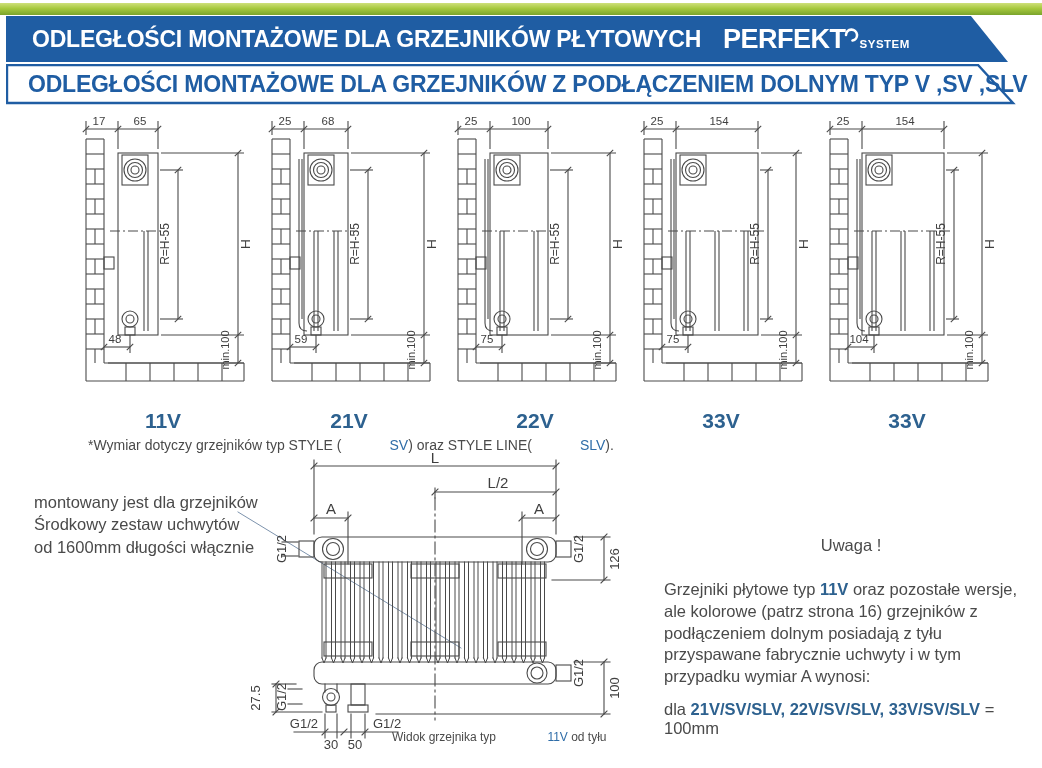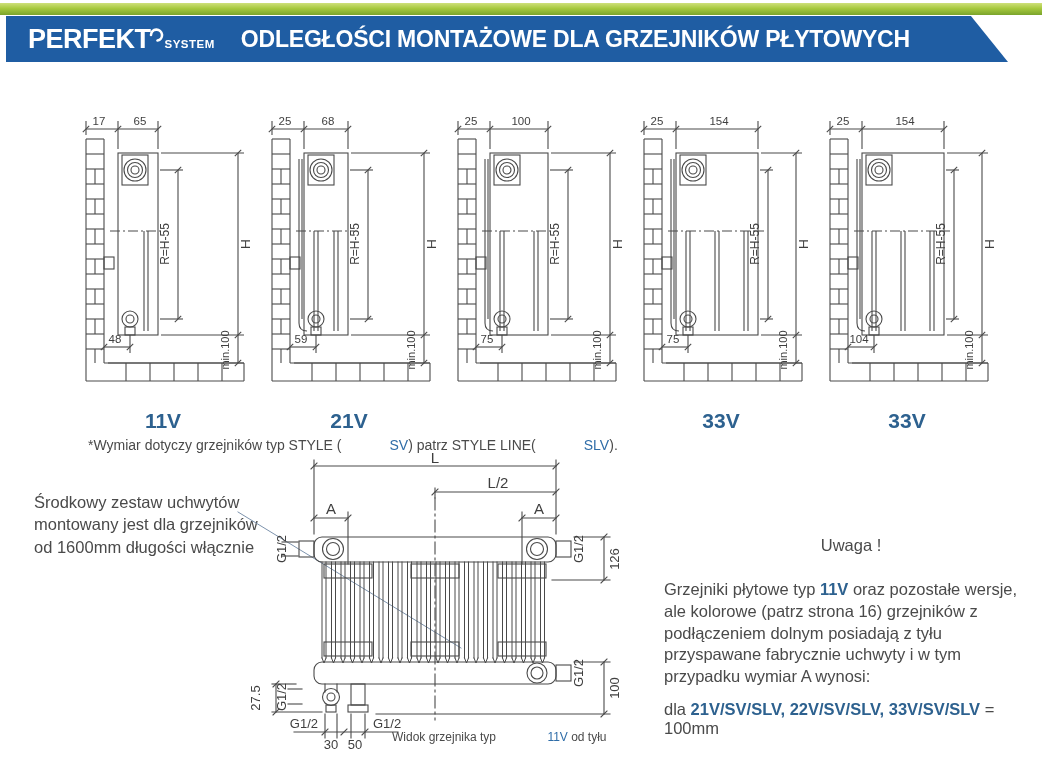--- a/index.html
+++ b/index.html
@@ -17,21 +17,21 @@
   #brand{display:flex;align-items:baseline;margin-left:22px;}
   #brand-name{font-size:27px;font-weight:800;letter-spacing:-0.5px;}
   #brand-arc{position:relative;top:-6px;margin-left:-2px;}
   #brand-suffix{font-size:11.5px;font-weight:bold;letter-spacing:0.5px;margin-left:1px;}
   
   #banner-white{top:64px;left:6px;width:1010px;height:41px;}
   #banner-white svg{position:absolute;top:0;left:0;}
   #subtitle{position:absolute;top:7px;left:22px;font-size:23px;font-weight:bold;color:#1f5da3;
     letter-spacing:-0.2px;white-space:nowrap;}
   
-  #diagram-row{top:113px;left:70px;width:930px;display:flex;justify-content:space-between;}
+  #diagram-row{top:113px;left:70px;width:930px;display:flex;justify-content:space-between;align-items:center;}
   .diagram-cell{width:186px;}
   .diagram-type{margin-top:0;text-align:center;font-size:21px;font-weight:bold;color:#2d618f;}
   
   #footnote{top:437px;left:88px;font-size:14px;color:#4a4a4a;}
   .blue-inline{color:#2f6da8;margin-left:48px;}
   
   #handles-note{top:491px;left:34px;font-size:16.5px;line-height:1.35;color:#4a4a4a;}
   
   #rear-view{top:452px;left:236px;}
   
@@ -45,32 +45,38 @@
   svg text{font-family:"Liberation Sans", sans-serif;}
 </style>
 </head>
 <body>
 
 <div id="page">
 
   <div id="green-strip" class="abs"></div>
 
   <div id="banner-blue" class="abs">
+    <div id="banner-title">ODLEGŁOŚCI  MONTAŻOWE  DLA GRZEJNIKÓW  PŁYTOWYCH</div>
     <div id="brand">
       <span id="brand-name">PERFEKT</span>
       <span id="brand-arc">
         <svg width="15" height="17" viewBox="0 0 15 17">
           <path d="M2 10 a5.5 5.5 0 1 1 6.5 5.5" stroke="#ffffff" stroke-width="2.6" fill="none" stroke-linecap="round"></path>
         </svg>
       </span>
       <span id="brand-suffix">SYSTEM</span>
     </div>
-    <div id="banner-title">ODLEGŁOŚCI  MONTAŻOWE  DLA GRZEJNIKÓW  PŁYTOWYCH</div>
   </div>
 
+  <div id="banner-white" class="abs">
+    <svg width="1010" height="41">
+      <polygon points="1,1 972,1 1007,39 1,39" fill="#ffffff" stroke="#1f5da3" stroke-width="2.4"></polygon>
+    </svg>
+    <div id="subtitle">ODLEGŁOŚCI MONTAŻOWE DLA GRZEJNIKÓW Z PODŁĄCZENIEM DOLNYM TYP V ,SV ,SLV</div>
+  </div>
 
   <div id="diagram-row" class="abs">
       <div class="diagram-cell"><svg width="186" height="292" viewBox="0 0 186 292" fill="none" stroke="#4a4a4a" stroke-width="1.1">
           <line x1="16" y1="26" x2="16" y2="268"></line>
           <line x1="34" y1="26" x2="34" y2="250"></line>
           <line x1="16" y1="26" x2="34" y2="26"></line>
           <line x1="16" y1="41" x2="34" y2="41"></line>
           <line x1="16" y1="56" x2="34" y2="56"></line>
           <line x1="25" y1="56" x2="25" y2="71"></line>
           <line x1="16" y1="71" x2="34" y2="71"></line>
@@ -291,21 +297,21 @@
           <line x1="60" y1="222" x2="60" y2="240"></line>
           <line x1="34" y1="234" x2="60" y2="234"></line>
           <line x1="30.8" y1="237.2" x2="37.2" y2="230.8"></line>
           <line x1="56.8" y1="237.2" x2="63.2" y2="230.8"></line>
           <text x="29" y="12" font-size="11.5" fill="#3f3f3f" stroke="none" text-anchor="middle">25</text>
           <text x="79" y="12" font-size="11.5" fill="#3f3f3f" stroke="none" text-anchor="middle">100</text>
           <text x="117" y="131" font-size="12" fill="#3f3f3f" stroke="none" text-anchor="middle" transform="rotate(-90 117 131)">R=H-55</text>
           <text x="180" y="131" font-size="13.5" fill="#3f3f3f" stroke="none" text-anchor="middle" transform="rotate(-90 180 131)">H</text>
           <text x="159" y="237" font-size="11" fill="#3f3f3f" stroke="none" text-anchor="middle" transform="rotate(-90 159 237)">min.100</text>
           <text x="45" y="230" font-size="11.5" fill="#3f3f3f" stroke="none" text-anchor="middle">75</text>
-        </svg></div>
+        </svg><div class="diagram-type">22V</div></div>
       <div class="diagram-cell"><svg width="186" height="292" viewBox="0 0 186 292" fill="none" stroke="#4a4a4a" stroke-width="1.1">
           <line x1="16" y1="26" x2="16" y2="268"></line>
           <line x1="34" y1="26" x2="34" y2="250"></line>
           <line x1="16" y1="26" x2="34" y2="26"></line>
           <line x1="16" y1="41" x2="34" y2="41"></line>
           <line x1="16" y1="56" x2="34" y2="56"></line>
           <line x1="25" y1="56" x2="25" y2="71"></line>
           <line x1="16" y1="71" x2="34" y2="71"></line>
           <line x1="16" y1="86" x2="34" y2="86"></line>
           <line x1="25" y1="86" x2="25" y2="101"></line>
@@ -457,26 +463,26 @@
           <text x="29" y="12" font-size="11.5" fill="#3f3f3f" stroke="none" text-anchor="middle">25</text>
           <text x="91" y="12" font-size="11.5" fill="#3f3f3f" stroke="none" text-anchor="middle">154</text>
           <text x="131" y="131" font-size="12" fill="#3f3f3f" stroke="none" text-anchor="middle" transform="rotate(-90 131 131)">R=H-55</text>
           <text x="180" y="131" font-size="13.5" fill="#3f3f3f" stroke="none" text-anchor="middle" transform="rotate(-90 180 131)">H</text>
           <text x="159" y="237" font-size="11" fill="#3f3f3f" stroke="none" text-anchor="middle" transform="rotate(-90 159 237)">min.100</text>
           <text x="45" y="230" font-size="11.5" fill="#3f3f3f" stroke="none" text-anchor="middle">104</text>
         </svg><div class="diagram-type">33V</div></div>
     </div>
 
   <div id="footnote" class="abs">
-    <span>*Wymiar dotyczy grzejników typ STYLE (</span><span class="blue-inline">SV</span><span>) patrz STYLE LINE(</span><span class="blue-inline">SLV</span><span>).</span>
+    <span>*Wymiar dotyczy grzejników typ STYLE (</span><span class="blue-inline">SV</span><span>) oraz STYLE LINE(</span><span class="blue-inline">SLV</span><span>).</span>
   </div>
 
   <div id="handles-note" class="abs">
+    <div>montowany jest dla grzejników</div>
     <div>Środkowy zestaw uchwytów</div>
-    <div>montowany jest dla grzejników</div>
     <div>od 1600mm długości włącznie</div>
   </div>
 
   <svg id="rear-view" class="abs" width="450" height="310" viewBox="0 0 450 310" stroke-linecap="square" fill="none">
     <g stroke="#7d93ad" stroke-width="1">
       <line x1="2" y1="60" x2="225" y2="196"></line>
     </g>
     <g id="rv-static" stroke="#4a4a4a" stroke-width="1.1">
 
       <line x1="78" y1="8" x2="78" y2="82"></line>

